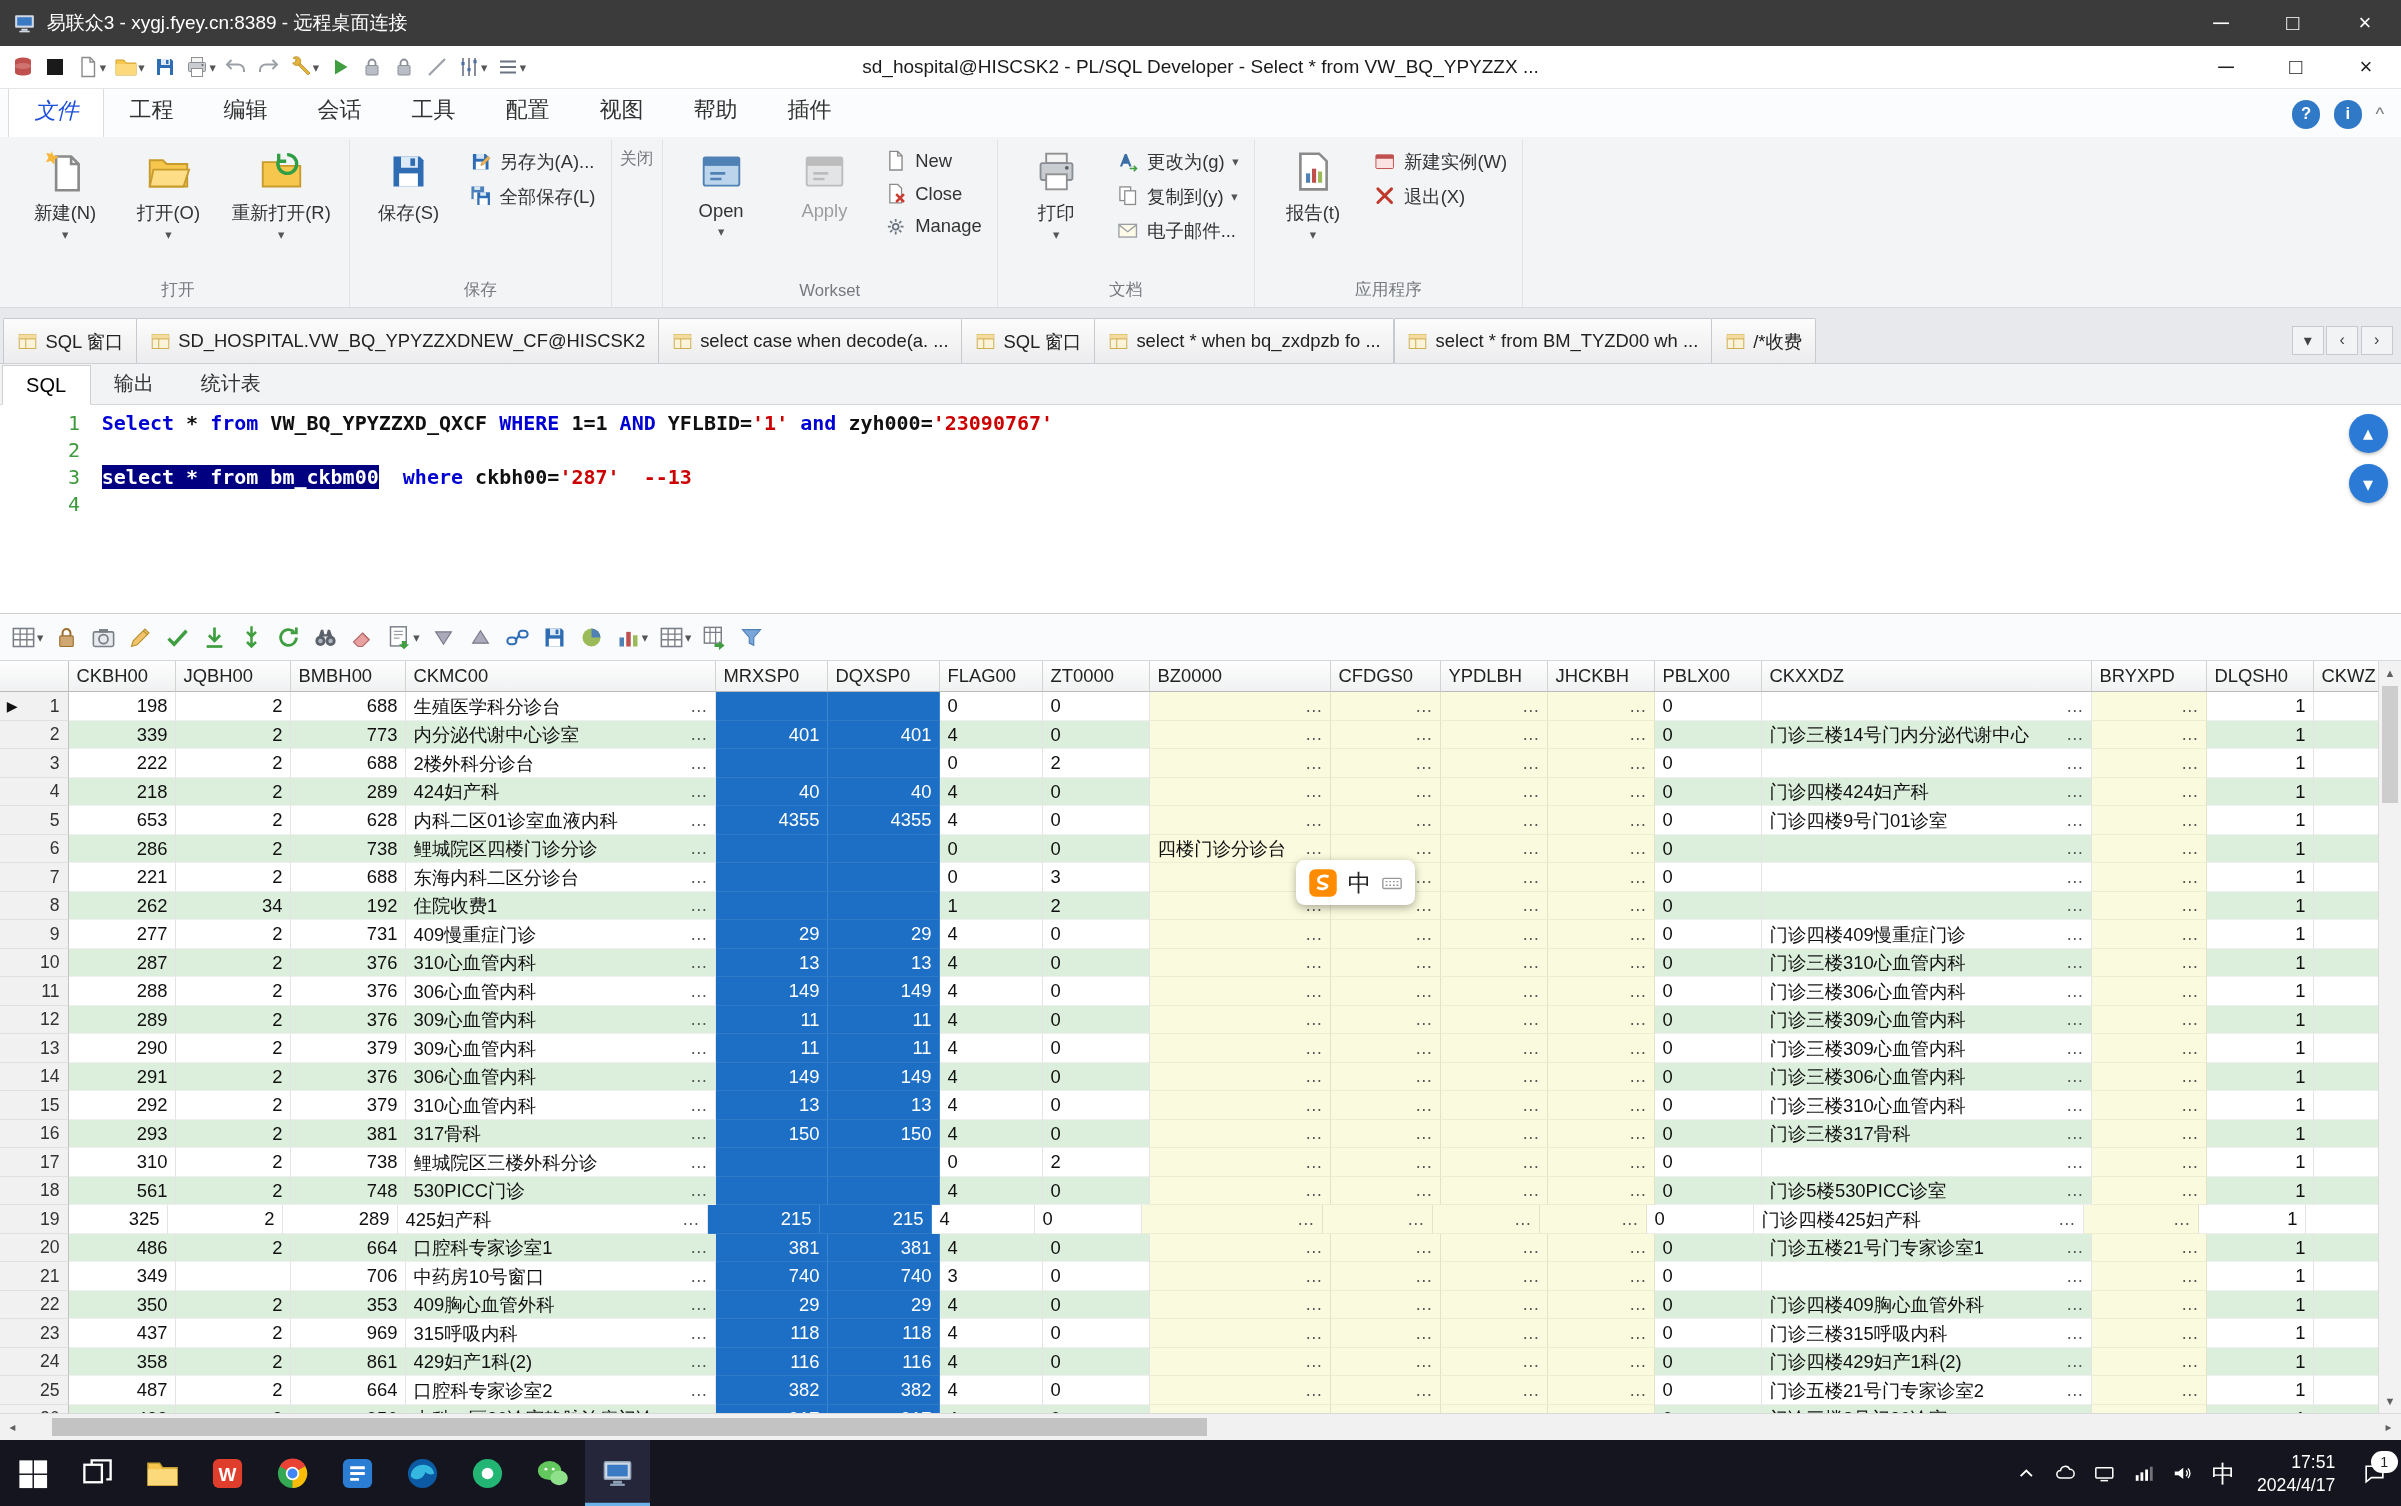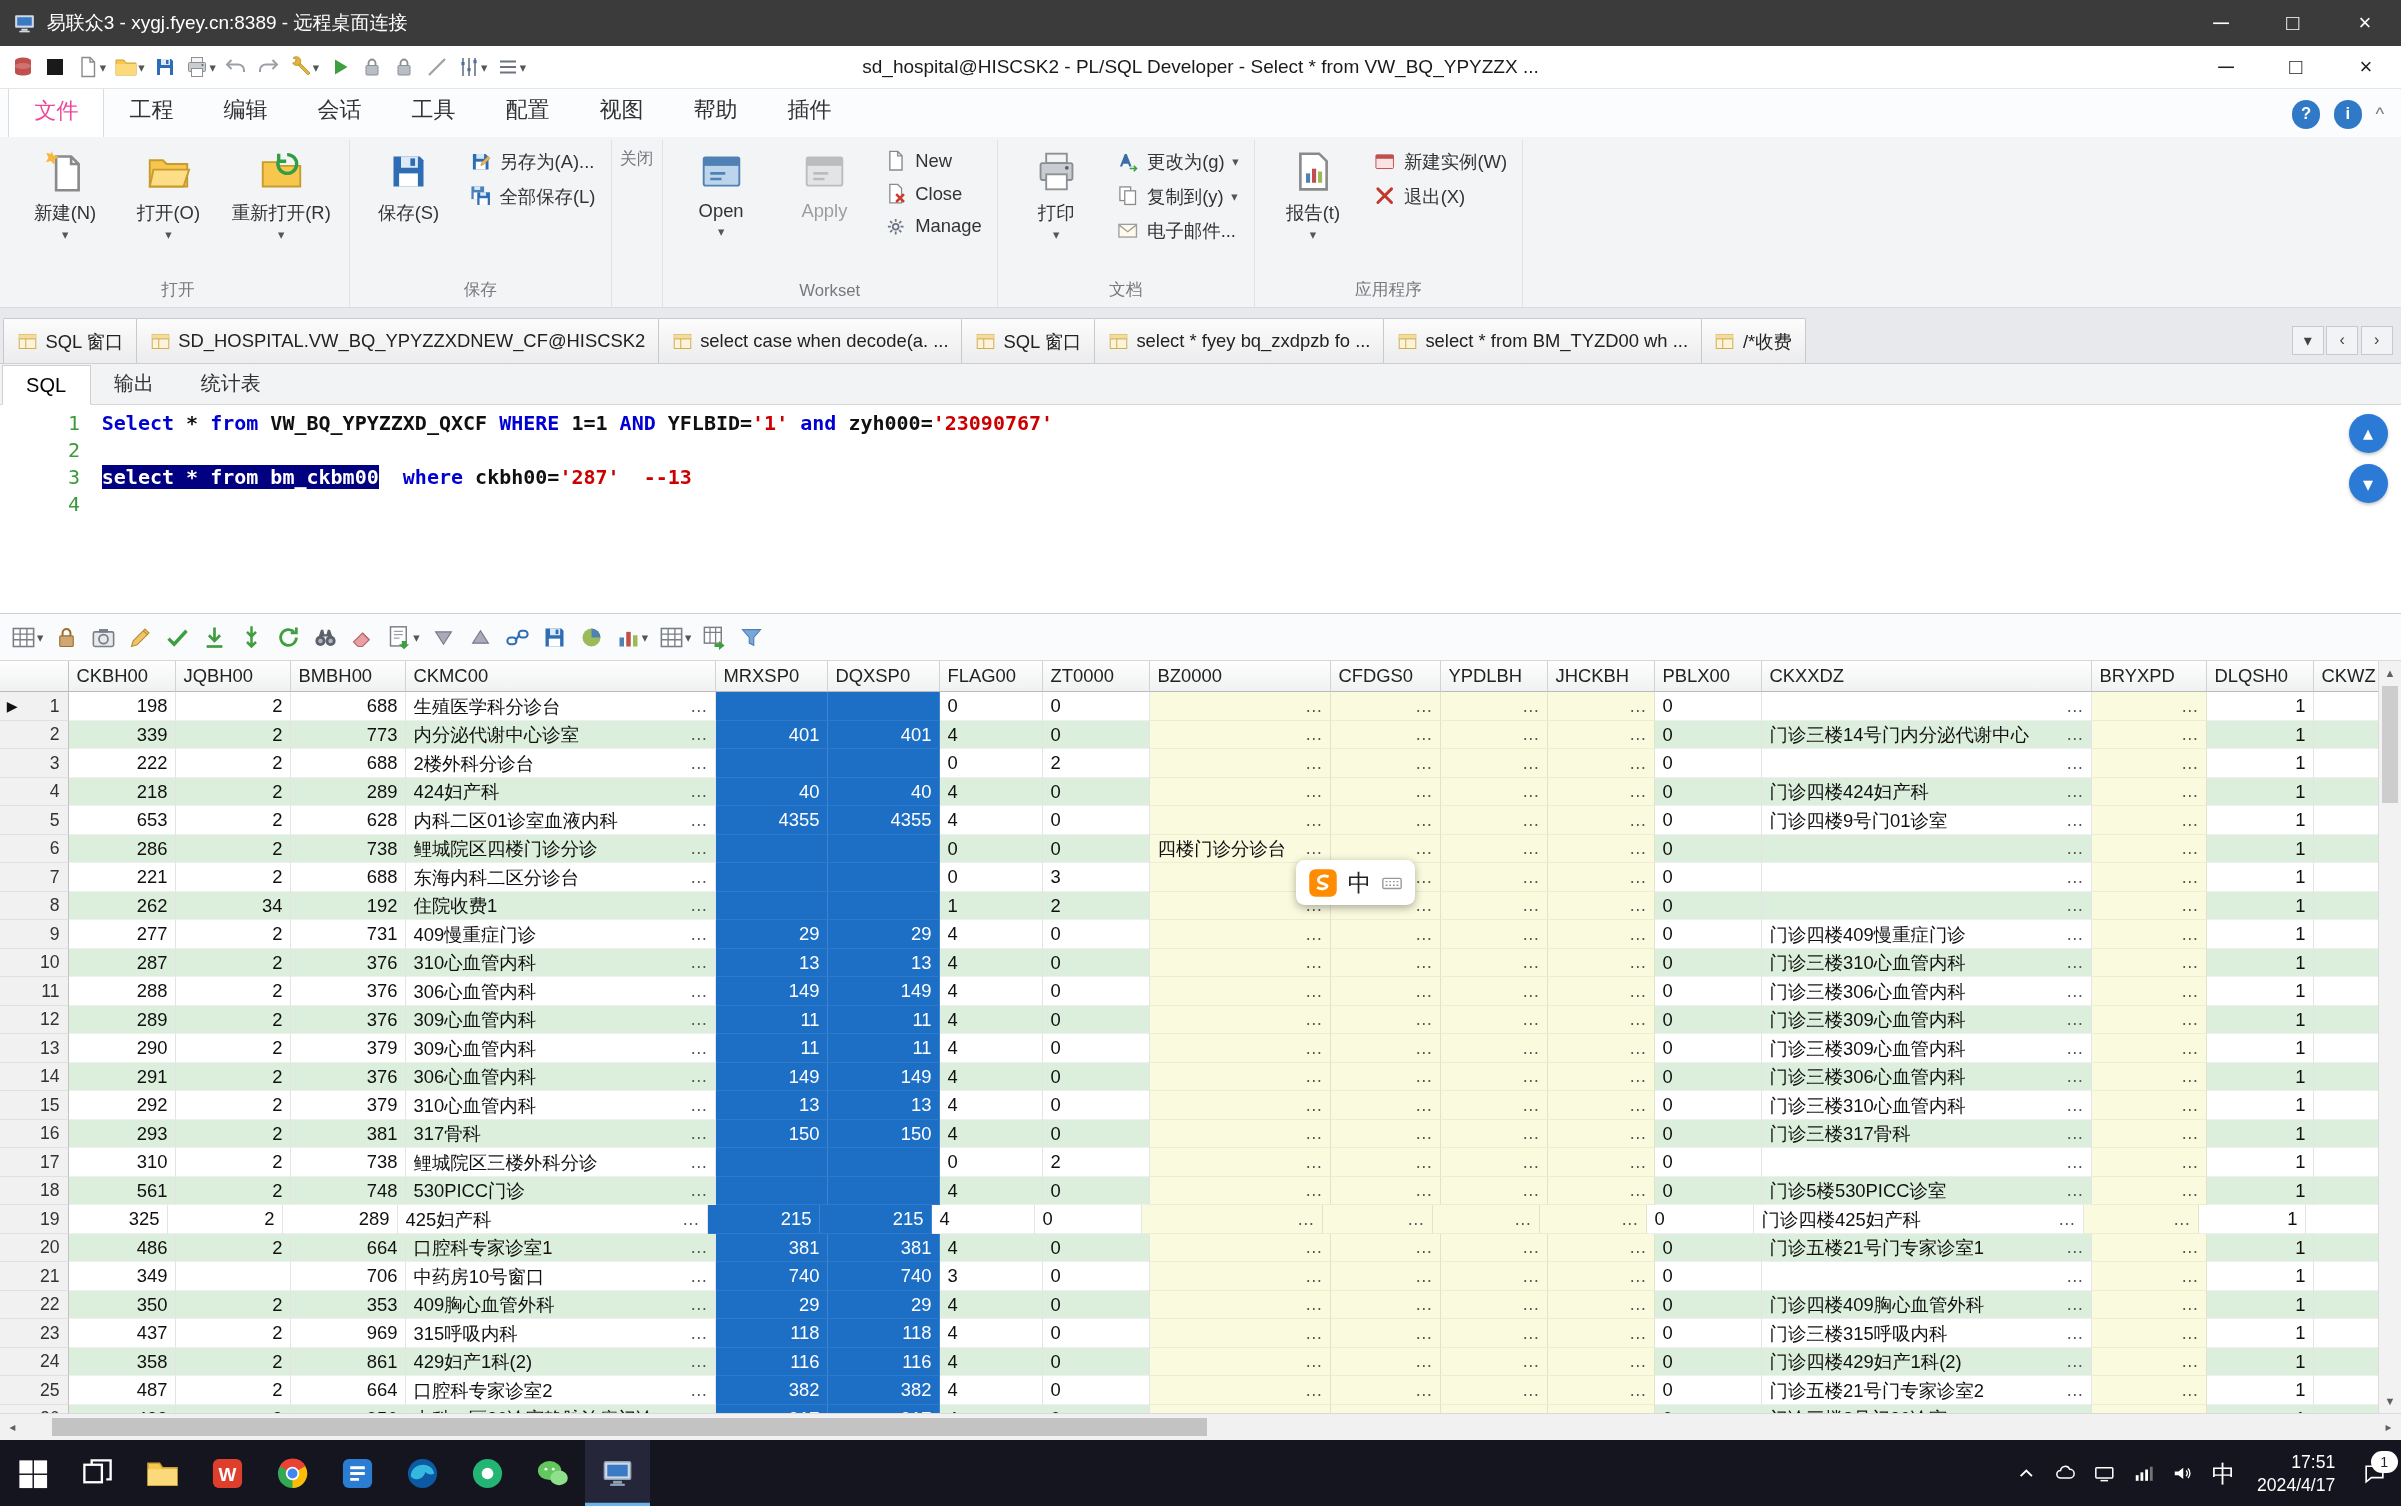--- a/index.html
+++ b/index.html
@@ -21,21 +21,21 @@
   .qt-item{display:flex;align-items:center;height:37px;padding:0 4.2px;}
   .qt-item .icon{width:24px;height:24px;}
   .app-title{position:absolute;left:50%;transform:translateX(-50%);font-size:19px;color:#1a1a1a;white-space:nowrap;}
   .win-controls{margin-left:auto;display:flex;height:100%;}
   .win-btn{width:70px;display:flex;align-items:center;justify-content:center;font-size:22px;color:#222;}
 
   
   .menu-row{height:48px;background:#fbfcfd;display:flex;align-items:flex-end;padding:0 8.4px;flex:0 0 auto;}
   .menu-tabs{display:flex;}
   .menu-tab{padding:9.2px 25px 11px;font-size:22px;color:#333;white-space:nowrap;}
-  .menu-tab.active{background:#fff;border:0.8px solid #dadcdf;border-bottom:0.8px solid #f3f4f6;color:#ec4899;margin-bottom:-0.8px;border-radius:2.5px 2.5px 0 0;}
+  .menu-tab.active{background:#fff;border:0.8px solid #dadcdf;border-bottom:0.8px solid #f3f4f6;color:#1d4ed8;margin-bottom:-0.8px;border-radius:2.5px 2.5px 0 0;font-style:italic;}
   .menu-right{margin-left:auto;display:flex;align-items:center;gap:13.4px;padding:0 8.4px 8.4px 0;}
   .circle-btn{width:28.5px;height:28.5px;border-radius:50%;background:#3079c6;color:#fff;font-size:16.7px;display:flex;align-items:center;justify-content:center;font-weight:bold;}
   .collapse-btn{font-size:18.4px;color:#777;}
 
   
   .ribbon{height:167px;background:#f3f4f6;border-bottom:0.8px solid #d8dade;display:flex;padding:3.3px 6.7px 0;flex:0 0 auto;}
   .rgroup{display:flex;flex-direction:column;padding:1.7px 8.4px 0;border-right:0.8px solid #e0e2e6;}
   .rgroup-items{flex:1;display:flex;align-items:flex-start;gap:3.3px;}
   .rbig{display:flex;flex-direction:column;align-items:center;padding:6.7px 10px 0;min-width:80px;font-size:18.4px;color:#333;}
   .rbig .icon{width:45px;height:45px;margin-bottom:6.7px;}
@@ -575,21 +575,21 @@
         <span>SQL 窗口</span>
       </div>
       <div class="dtab">
         <span class="icon">
           <svg viewBox="0 0 24 24">
             <rect x="2.5" y="4" width="19" height="16" fill="#fdf3d9" stroke="#c9a53f"></rect>
             <rect x="2.5" y="4" width="19" height="5" fill="#f3dc9e"></rect>
             <path d="M2.5 9h19M10 9v11" stroke="#c9a53f"></path>
           </svg>
         </span>
-        <span>select * fyey bq_zxdpzb fo ...</span>
+        <span>select * when bq_zxdpzb fo ...</span>
       </div>
       <div class="dtab">
         <span class="icon">
           <svg viewBox="0 0 24 24">
             <rect x="2.5" y="4" width="19" height="16" fill="#fdf3d9" stroke="#c9a53f"></rect>
             <rect x="2.5" y="4" width="19" height="5" fill="#f3dc9e"></rect>
             <path d="M2.5 9h19M10 9v11" stroke="#c9a53f"></path>
           </svg>
         </span>
         <span>select * from BM_TYZD00 wh ...</span>

